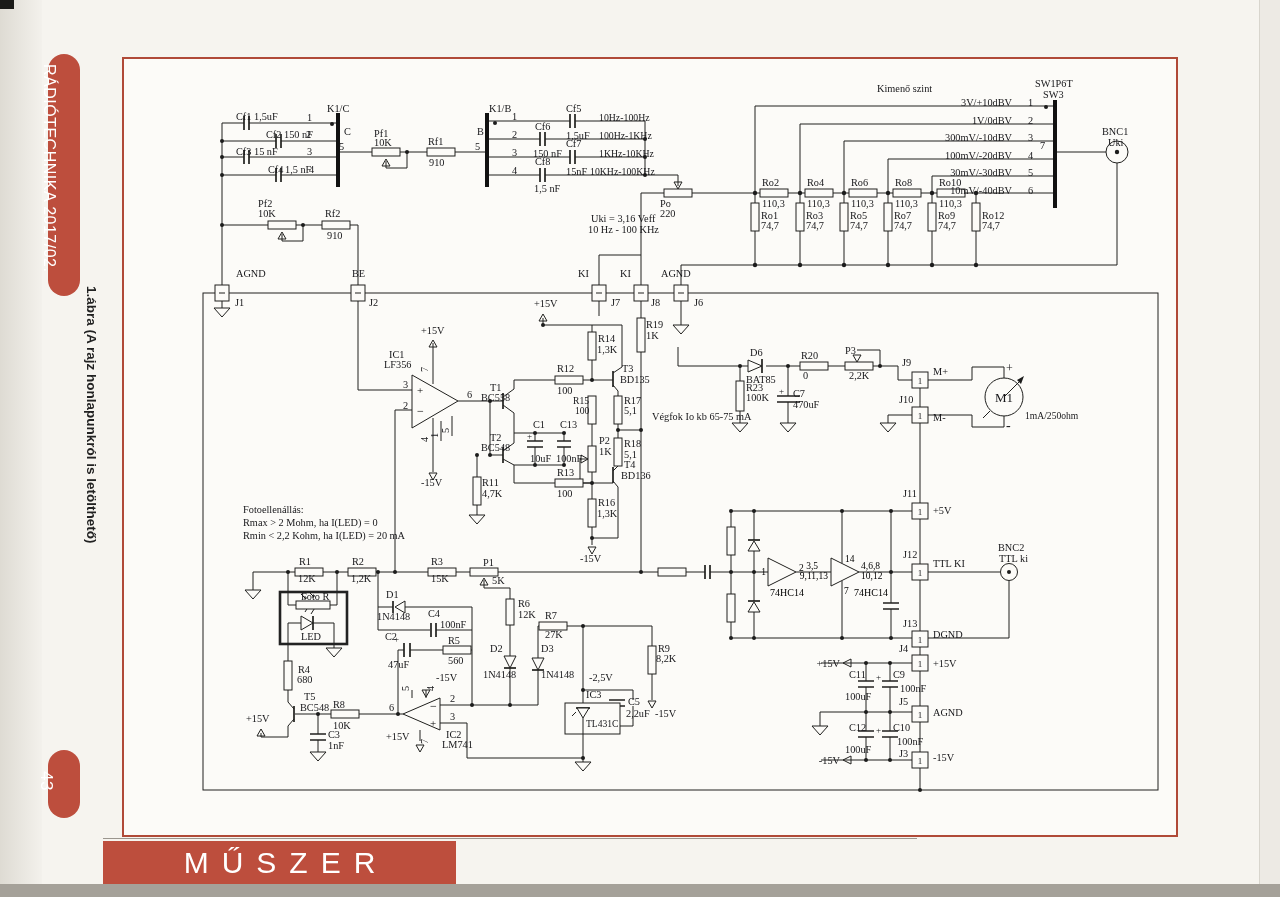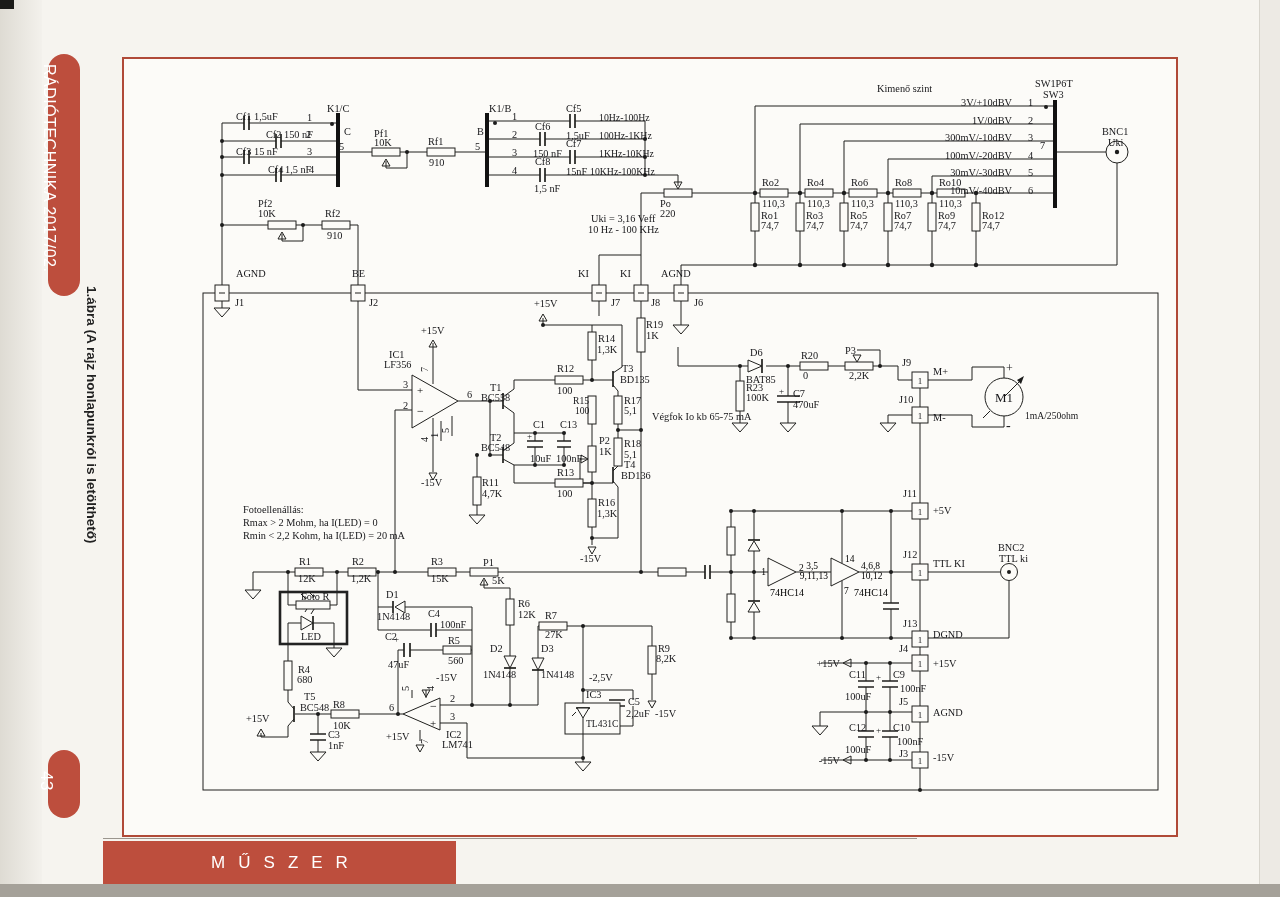--- a/index.html
+++ b/index.html
@@ -12,21 +12,21 @@
   .schframe{position:absolute;left:122px;top:57px;width:1052px;height:776px;background:#fcfbf8;border:2px solid #b04a38;}
   .pill{position:absolute;background:#bd4e3d;border-radius:16px;}
   .pill-mag{left:48px;top:54px;width:32px;height:242px;}
   .pill-num{left:48px;top:750px;width:32px;height:68px;}
   .vtext{position:absolute;white-space:nowrap;transform:rotate(90deg);transform-origin:left top;color:#fff;font-size:16px;letter-spacing:.5px;}
   .vtext-mag{left:58px;top:64px;}
   .vtext-num{left:56px;top:771px;font-size:17px;}
   .caption{position:absolute;left:99px;top:286px;white-space:nowrap;transform:rotate(90deg);transform-origin:left top;color:#222;font-size:13.5px;font-weight:bold;font-family:"Liberation Sans",sans-serif;}
   .footer-rule{position:absolute;left:103px;top:838px;width:814px;height:1px;background:#9b968e;}
   .footer-bar{position:absolute;left:103px;top:841px;width:353px;height:43px;background:#bd4e3d;display:flex;align-items:center;justify-content:center;}
-  .footer-bar span{color:#fff;font-size:17px;letter-spacing:13px;font-weight:500;padding-left:13px;}
+  .footer-bar span{color:#fff;font-size:30px;letter-spacing:13px;font-weight:500;padding-left:13px;}
   svg{position:absolute;left:0;top:0;}
   .w{stroke:#20201e;stroke-width:1;fill:none;}
   .w2{stroke:#20201e;stroke-width:1.7;fill:none;}
   .cmp{fill:#fcfbf8;stroke:#20201e;stroke-width:1;}
   .blk{fill:#111;}
   .dot{fill:#1c1c1c;}
   #lbl text{font-family:"Liberation Serif",serif;fill:#17171a;}
 </style>
 </head>
 <body>

